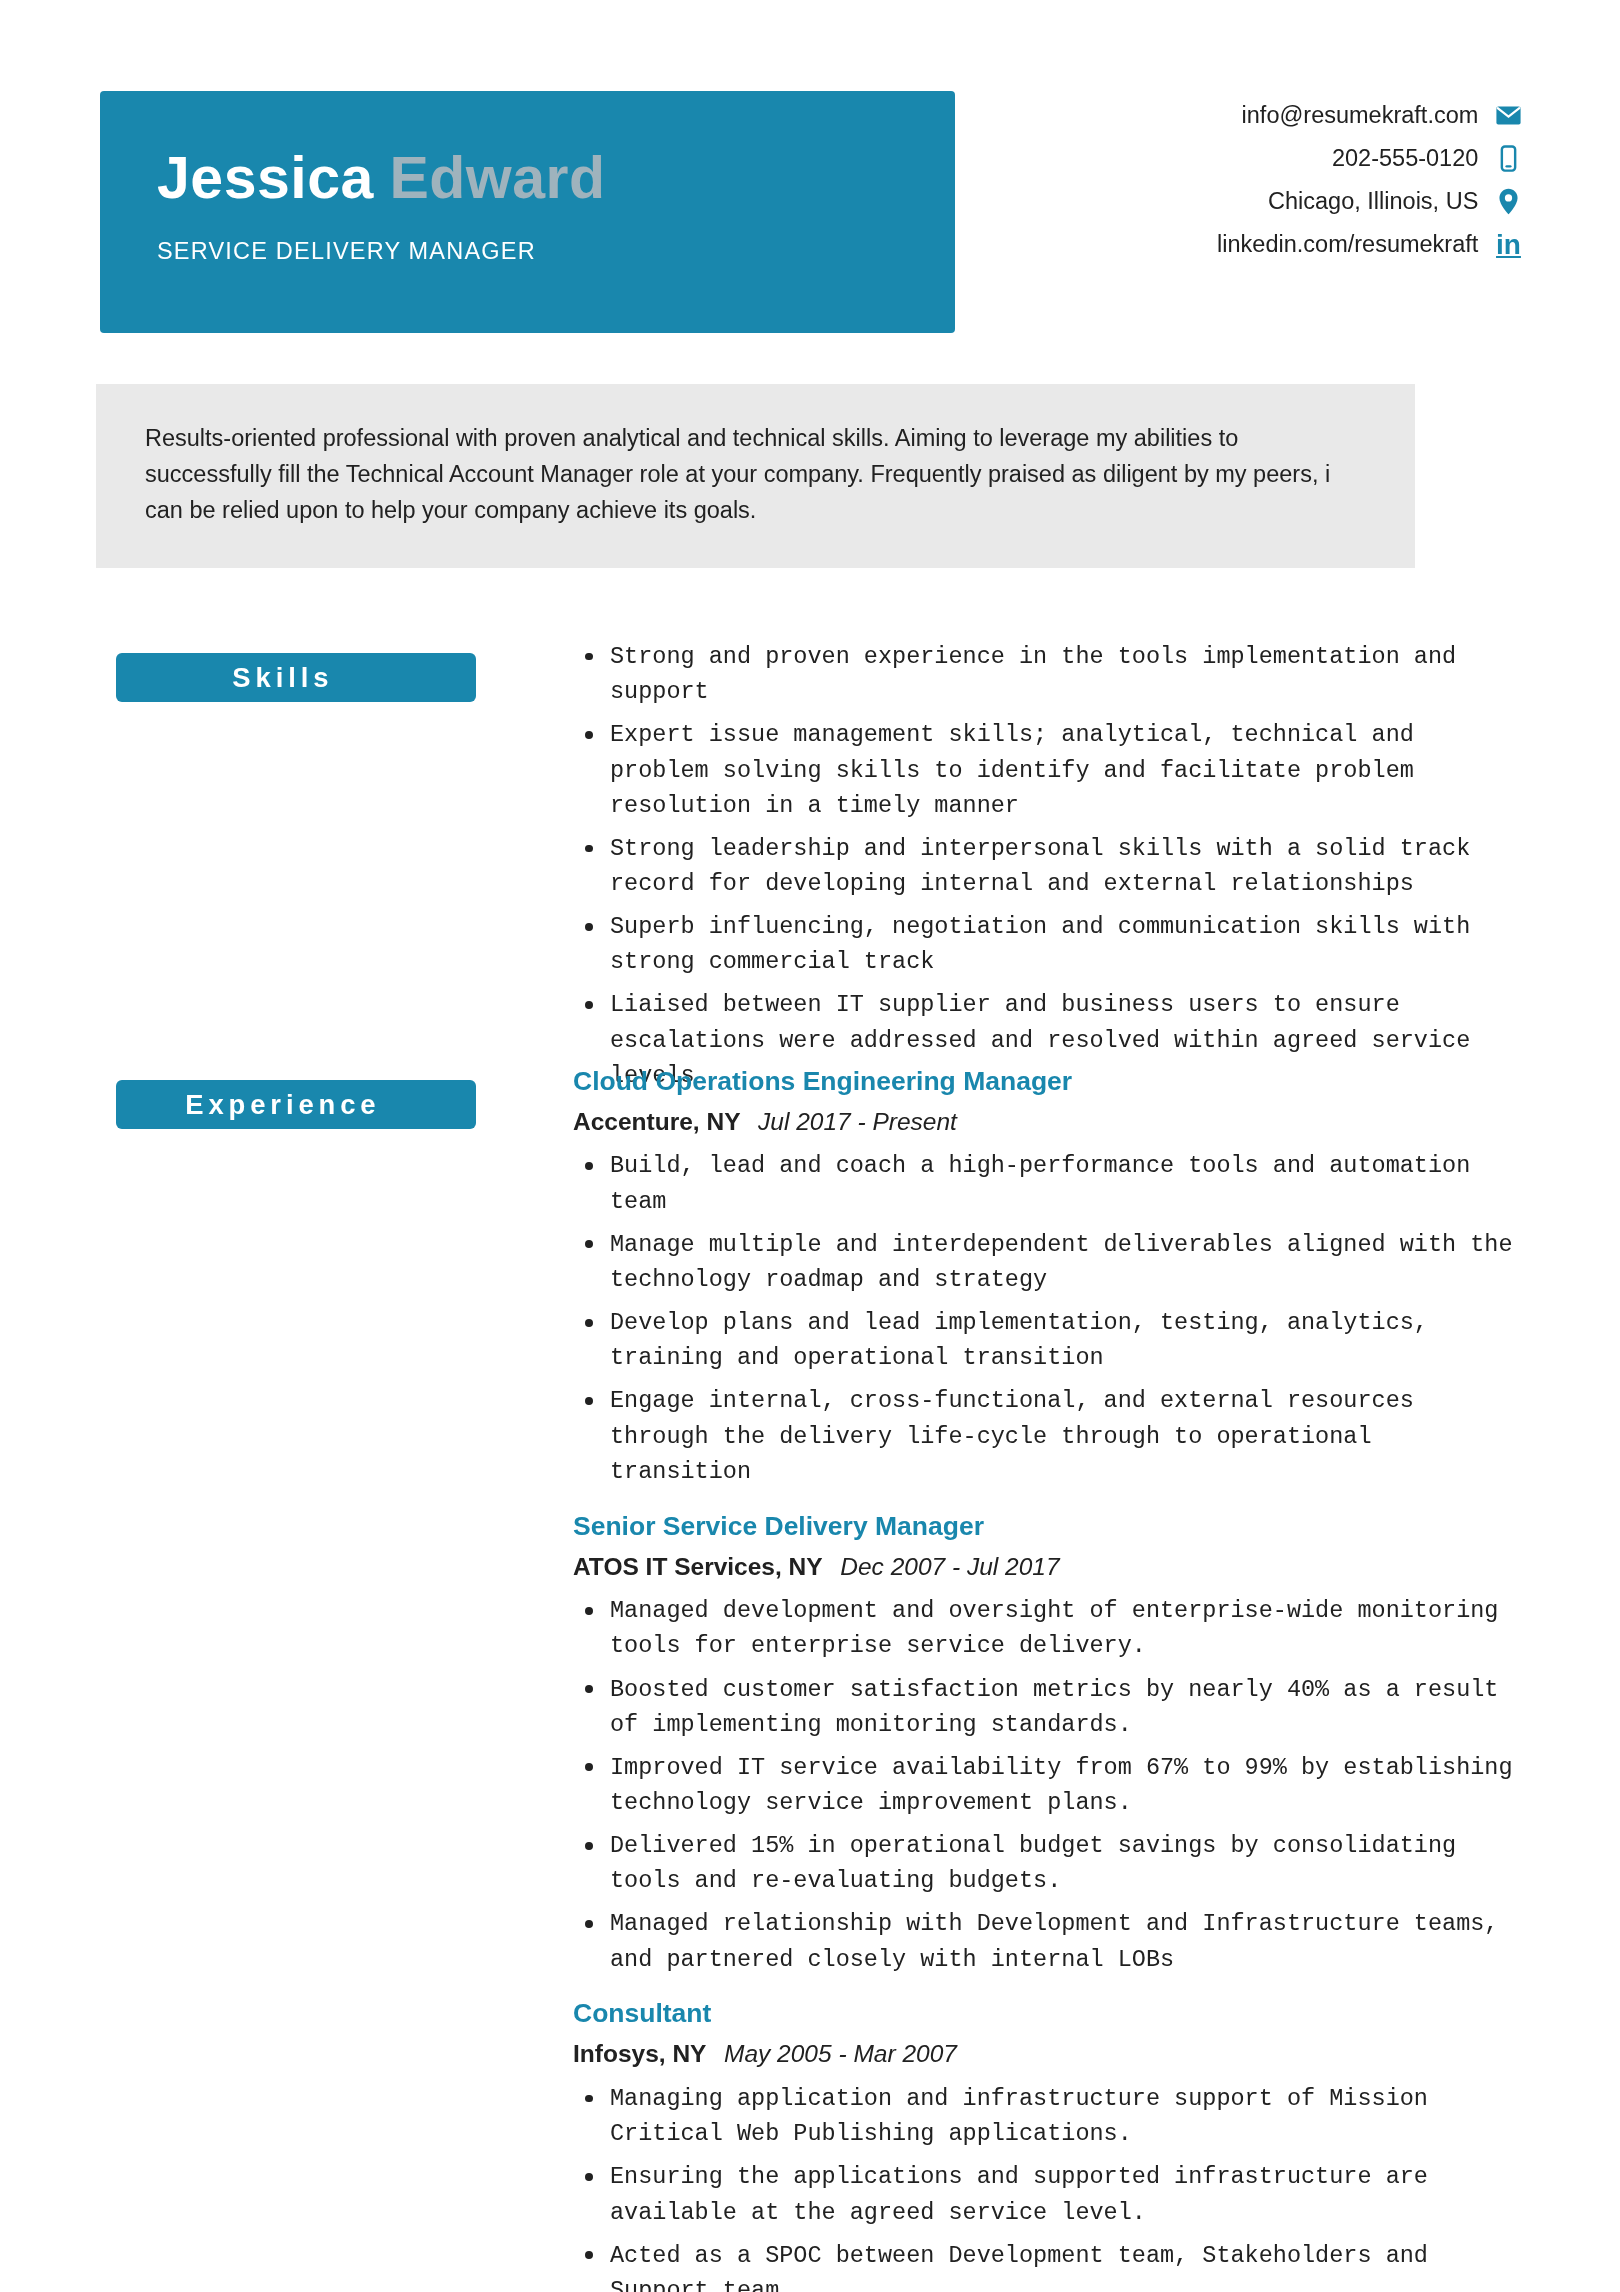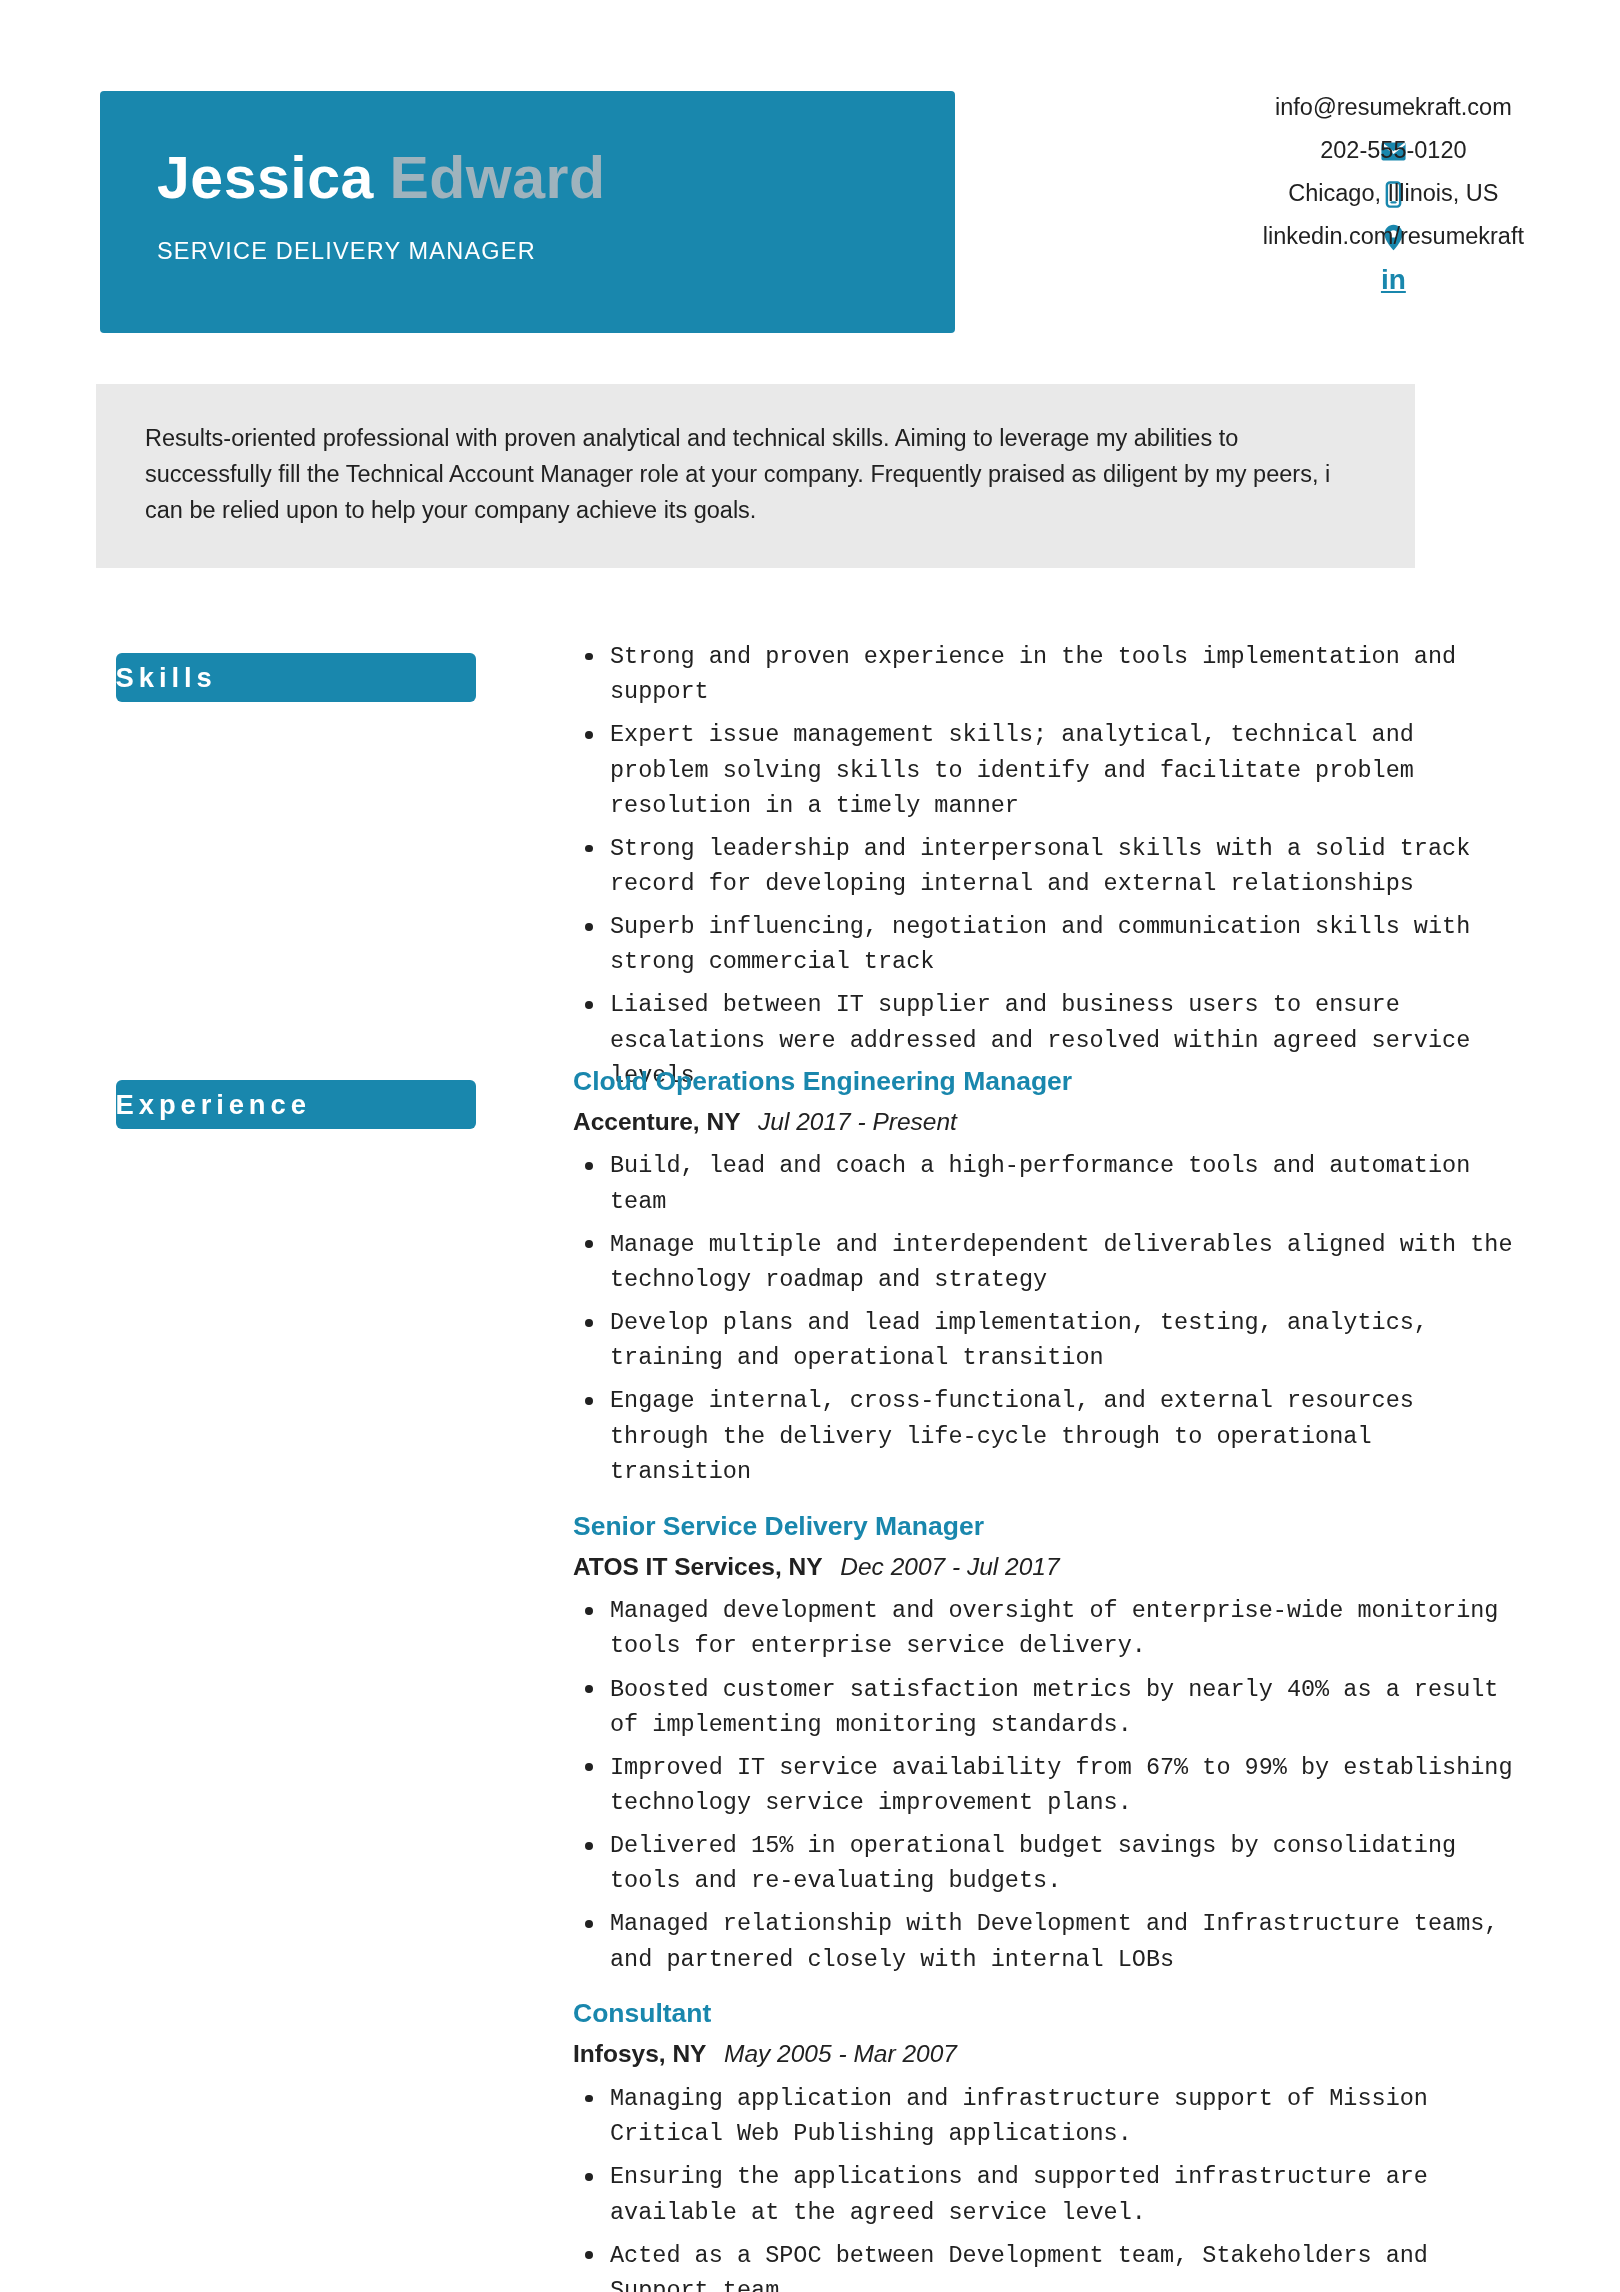--- a/index.html
+++ b/index.html
@@ -48,26 +48,25 @@
 
   
   .contacts {
     position: absolute;
     top: 94px;
     right: 96px;
   }
   .contact-row {
     display: flex;
     align-items: center;
-    justify-content: space-between;
+    justify-content: flex-end;
     gap: 14.7px;
     height: 43px;
     font-size: 23.5px;
     color: var(--text, #212121);
-    flex-direction: column;
   }
   .contact-icon {
     width: 31px;
     height: 31px;
     flex: 0 0 31px;
     display: flex;
     align-items: center;
     justify-content: center;
     color: var(--accent, #1987ad);
   }
@@ -110,21 +109,21 @@
     margin: 13.7px 0 0 19.6px;
     width: 360px;
     height: 49px;
     line-height: 49px;
     background: var(--accent, #1987ad);
     border-radius: 5.9px;
     color: #ffffff;
     font-size: 27.4px;
     font-weight: 700;
     letter-spacing: 4.9px;
-    text-align: left;
+    text-align: center;
     padding-right: 25.5px;
   }
   .section-right { flex: 1; min-width: 0; }
 
   ul.blist { list-style: none; }
   ul.blist li {
     position: relative;
     padding-left: 37px;
     margin-bottom: 7.8px;
     font-size: 23.5px;

